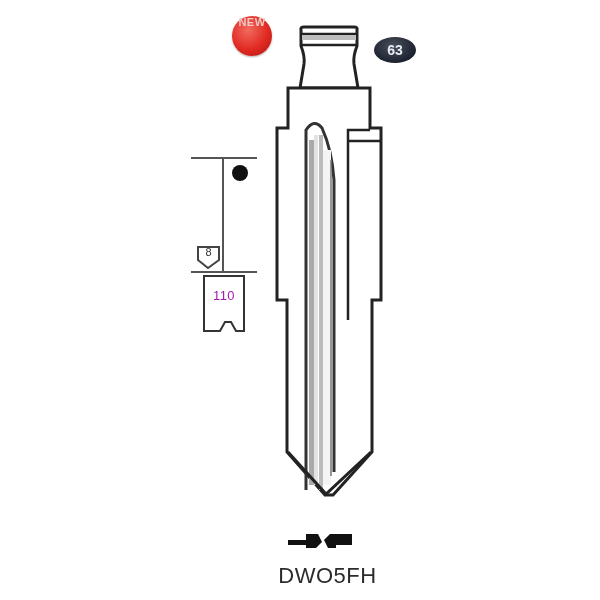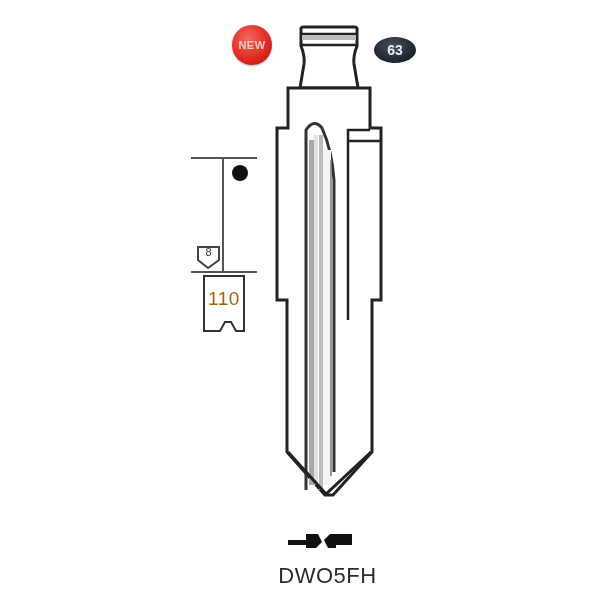--- a/index.html
+++ b/index.html
@@ -1,30 +1,30 @@
 <!DOCTYPE html>
 <html><head>
 <meta charset="utf-8">
 <style>
   html, body { margin:0; padding:0; background:#ffffff; }
   body { width:600px; height:600px; position:relative; overflow:hidden;
          font-family:"Liberation Sans", sans-serif; }
   .abs { position:absolute; }
   #key-svg { position:absolute; left:0; top:0; }
-  .badge-new { left:232px; top:25px; width:40px; height:40px; border-radius:50%;
+  .badge-new { left:232px; top:16px; width:40px; height:40px; border-radius:50%;
     background: radial-gradient(circle at 40% 35%, #f26a5e 0%, #e02a22 55%, #b3120f 100%);
-    display:flex; align-items:center; justify-content:center;
+    display:flex; justify-content:center;
     box-shadow: 0 1px 2px rgba(0,0,0,0.3); }
   .badge-new span { color:#f3c9c4; font-size:11px; font-weight:bold; letter-spacing:0.5px; }
   .badge-num { left:374px; top:37px; width:42px; height:26px; border-radius:50%;
     background: radial-gradient(ellipse at 45% 35%, #4a4f5c 0%, #1d2230 70%, #0b0e16 100%);
     display:flex; align-items:center; justify-content:center; }
   .badge-num span { color:#e8ecf5; font-size:14px; font-weight:bold; }
   .stop-badge span { font-size:11px; color:#333; }
-  .cut-box span { font-size:19px; color:#a16207; letter-spacing:0.5px; }
+  .cut-box span { font-size:13px; color:#a21caf; letter-spacing:0.5px; }
   .code-label { left:0; width:655px; top:563px; text-align:center;
     font-size:22px; color:#2b2b2b; letter-spacing:0.5px; }
 </style>
 </head>
 <body>
 
 <svg id="key-svg" width="600" height="600" viewBox="0 0 600 600">
 
   <g stroke="#222" stroke-width="3" fill="#fff" stroke-linejoin="round">
     <path d="M301 30 Q300 27 304 27 L354 27 Q358 27 357 30 L357 46 Q353 56 354 64 Q356 76 358 88 L300 88 Q302 76 304 64 Q305 56 301 46 Z"></path>

